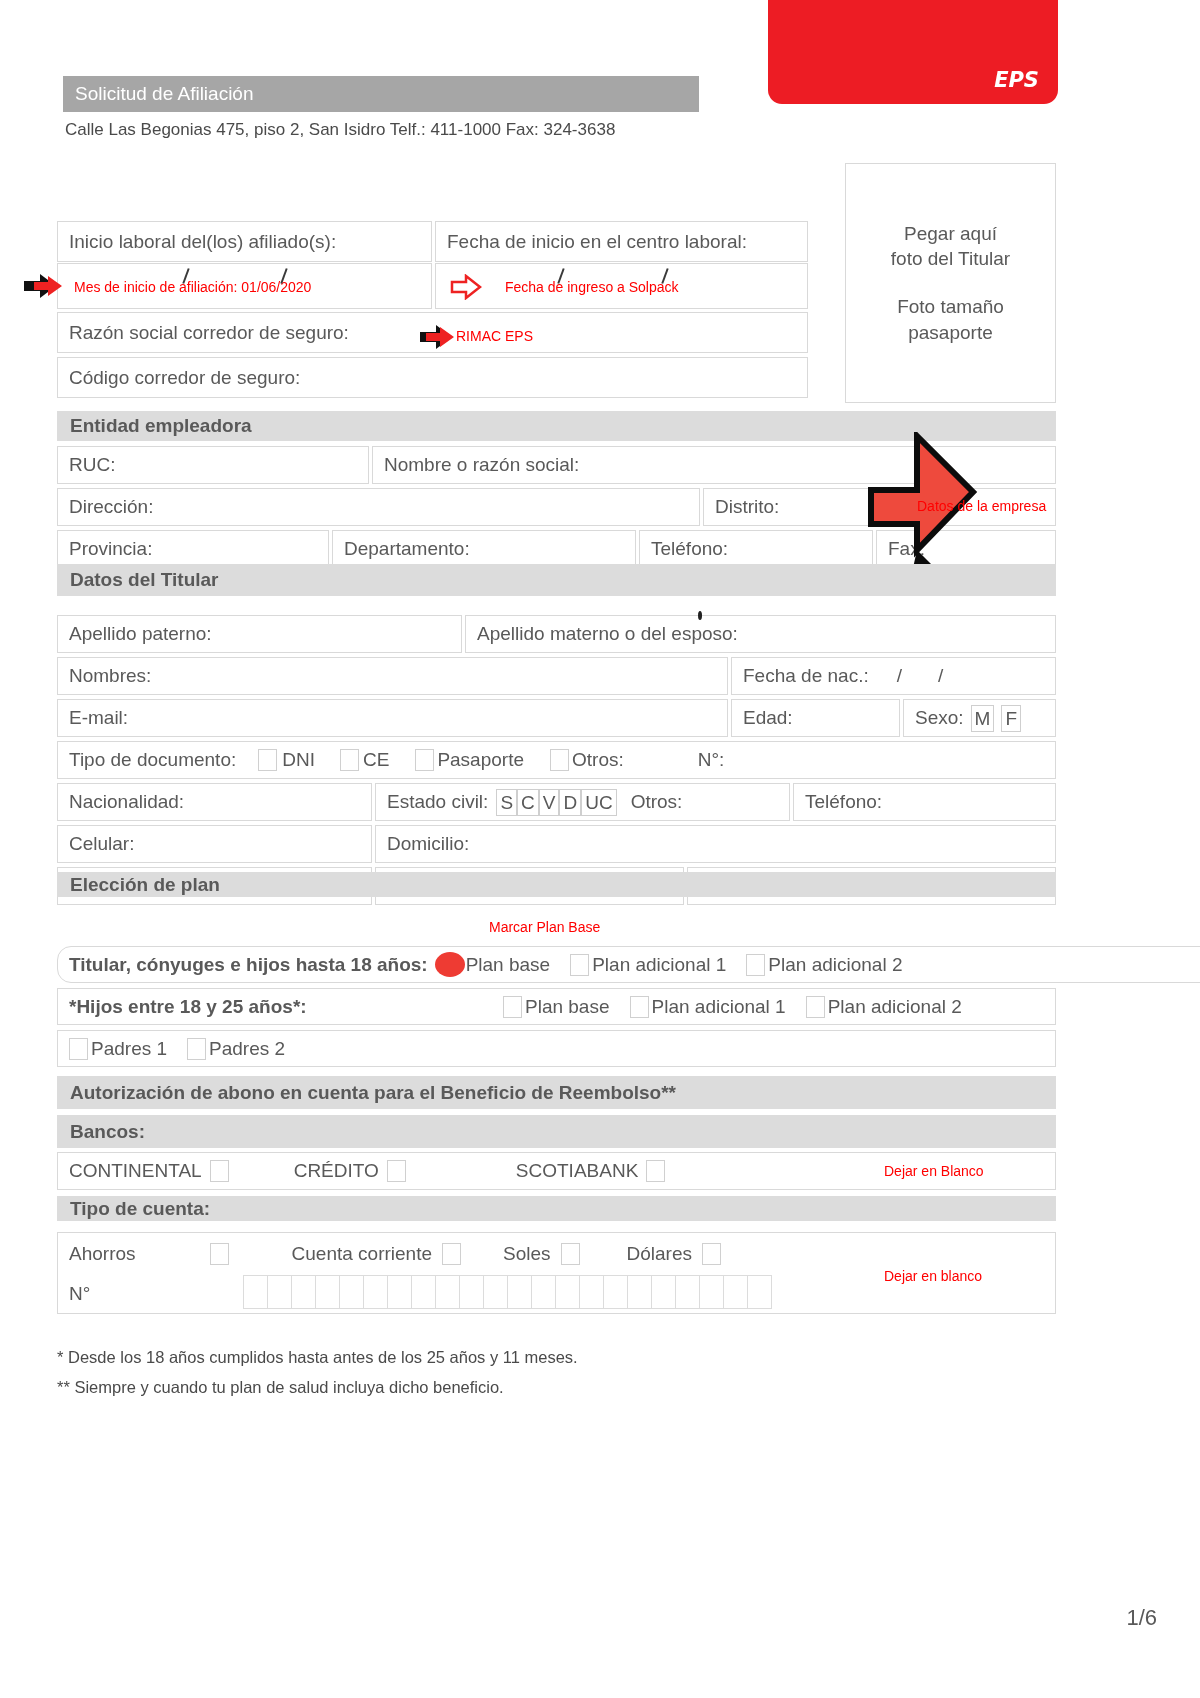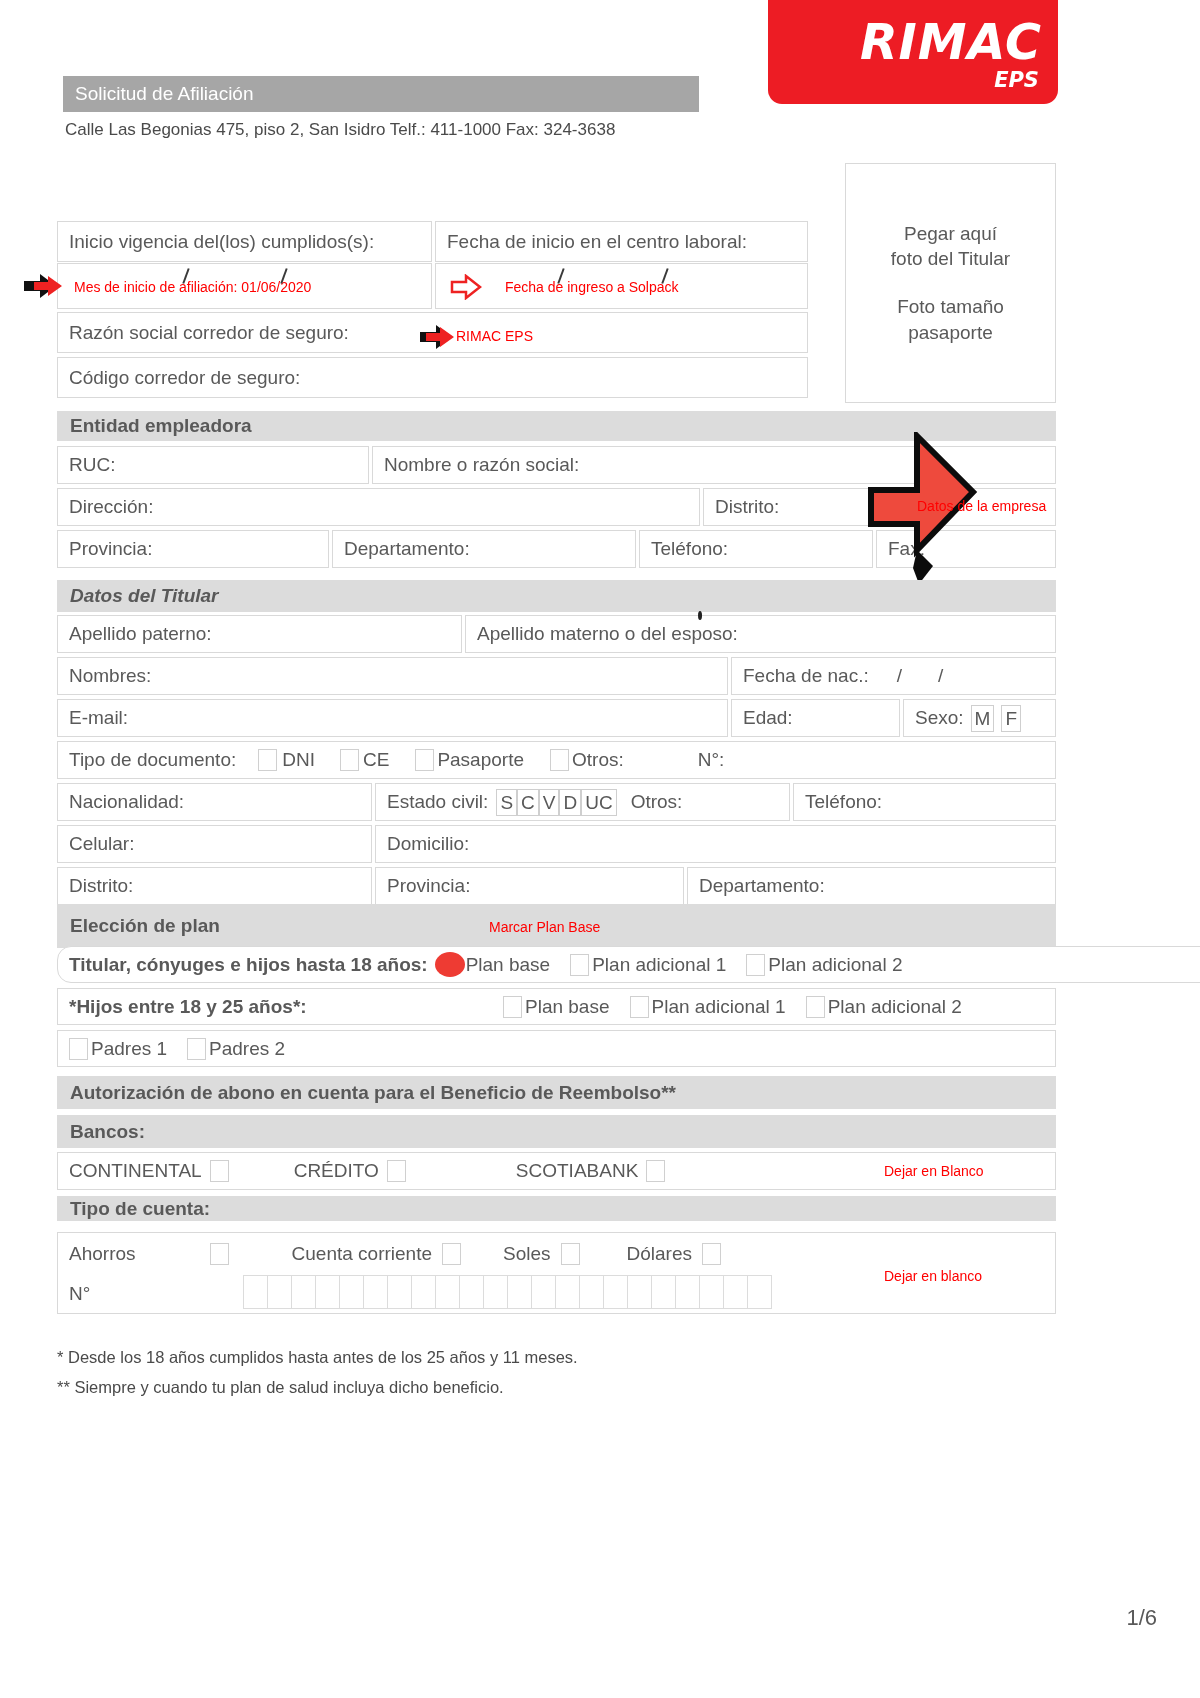--- a/index.html
+++ b/index.html
@@ -153,36 +153,35 @@
     position:absolute; right:43px; top:1605px;
     font-size:22px; color:#595959;
   }
 
   .arrow-svg{ position:absolute; }
 </style>
 </head>
 <body>
 
 <div class="logo-box">
-  <div class="logo-word">RIMAC</div>
   <div class="logo-sub">EPS</div>
 </div>
 
 <div class="title-bar">Solicitud de Afiliación</div>
 <div class="addr">Calle Las Begonias 475, piso 2, San Isidro  Telf.: 411-1000  Fax: 324-3638</div>
 
 <div class="photo-box">
   <div>Pegar aquí</div>
   <div>foto del Titular</div>
   <div class="gap"></div>
   <div>Foto tamaño</div>
   <div>pasaporte</div>
 </div>
 
-<div class="fb" style="left:57px; top:221px; width:375px; height:41px;">Inicio vigencia del(los) cumplidos(s):</div>
+<div class="fb" style="left:57px; top:221px; width:375px; height:41px;">Inicio laboral del(los) afiliado(s):</div>
 <div class="fb" style="left:435px; top:221px; width:373px; height:41px;">Fecha de inicio en el centro laboral:</div>
 
 <div class="fb" style="left:57px; top:263px; width:375px; height:46px;"></div>
 <div class="fb" style="left:435px; top:263px; width:373px; height:46px;"></div>
 
 <div class="fb" style="left:57px; top:312px; width:751px; height:41px;">Razón social corredor de seguro:</div>
 <div class="fb" style="left:57px; top:357px; width:751px; height:41px;">Código corredor de seguro:</div>
 
 <svg class="arrow-svg" style="left:22px; top:271px;" width="36" height="30" viewBox="0 0 36 30">
   <path d="M2 10 L18 10 L18 3 L34 15 L18 27 L18 20 L2 20 Z" fill="#111"></path>
@@ -221,21 +220,21 @@
 <div class="fb" style="left:332px; top:530px; width:304px; height:38px;">Departamento:</div>
 <div class="fb" style="left:639px; top:530px; width:234px; height:38px;">Teléfono:</div>
 <div class="fb" style="left:876px; top:530px; width:180px; height:38px;">Fax:</div>
 
 <svg class="arrow-svg" style="left:855px; top:432px;" width="130" height="155" viewBox="0 0 130 155">
   <path d="M62 4 L118 60 L62 118 L62 92 L16 92 L16 58 L62 58 Z" fill="#ee4a3d" stroke="#0c0c0c" stroke-width="6" stroke-linejoin="miter"></path>
   <path d="M62 118 L78 134 L64 152 L58 136 Z" fill="#0c0c0c"></path>
 </svg>
 <div class="ann" style="left:917px; top:498px;">Datos de la empresa</div>
 
-<div class="sec" style="left:57px; top:580px; width:999px; height:32px;font-style:italic;">Datos del Titular</div>
+<div class="sec" style="left:57px; top:564px; width:999px; height:32px;">Datos del Titular</div>
 
 <div class="fb" style="left:57px; top:615px; width:405px; height:38px;">Apellido paterno:</div>
 <div class="fb" style="left:465px; top:615px; width:591px; height:38px;">Apellido materno o del esposo:</div>
 <div class="dotmark" style="left:698px; top:611px;"></div>
 
 <div class="fb" style="left:57px; top:657px; width:671px; height:38px;">Nombres:</div>
 <div class="fb" style="left:731px; top:657px; width:325px; height:38px;">
   <span>Fecha de nac.:</span>
   <span style="margin-left:28px;">/</span>
   <span style="margin-left:36px;">/</span>
@@ -274,21 +273,21 @@
 </div>
 <div class="fb" style="left:793px; top:783px; width:263px; height:38px;">Teléfono:</div>
 
 <div class="fb" style="left:57px; top:825px; width:315px; height:38px;">Celular:</div>
 <div class="fb" style="left:375px; top:825px; width:681px; height:38px;">Domicilio:</div>
 
 <div class="fb" style="left:57px; top:867px; width:315px; height:38px;">Distrito:</div>
 <div class="fb" style="left:375px; top:867px; width:309px; height:38px;">Provincia:</div>
 <div class="fb" style="left:687px; top:867px; width:369px; height:38px;">Departamento:</div>
 
-<div class="sec" style="left:57px; top:904px; width:999px; height:44px;">
+<div class="sec" style="left:57px; top:872px; width:999px; height:25px;">
   <span>Elección de plan</span>
 </div>
 <div class="ann" style="left:489px; top:919px;">Marcar Plan Base</div>
 
 <div class="fb" style="left:57px; top:946px; width:1182px; height:37px; font-weight:bold; color:#595959;border-radius:14px;">
   <span>Titular, cónyuges e hijos hasta 18 años:</span>
   <span class="cb filled" style="margin-left:7px;"></span>
   <span style="margin-left:1px; font-weight:normal;">Plan base</span>
   <span class="cb" style="margin-left:20px;"></span>
   <span style="margin-left:3px; font-weight:normal;">Plan adicional 1</span>

